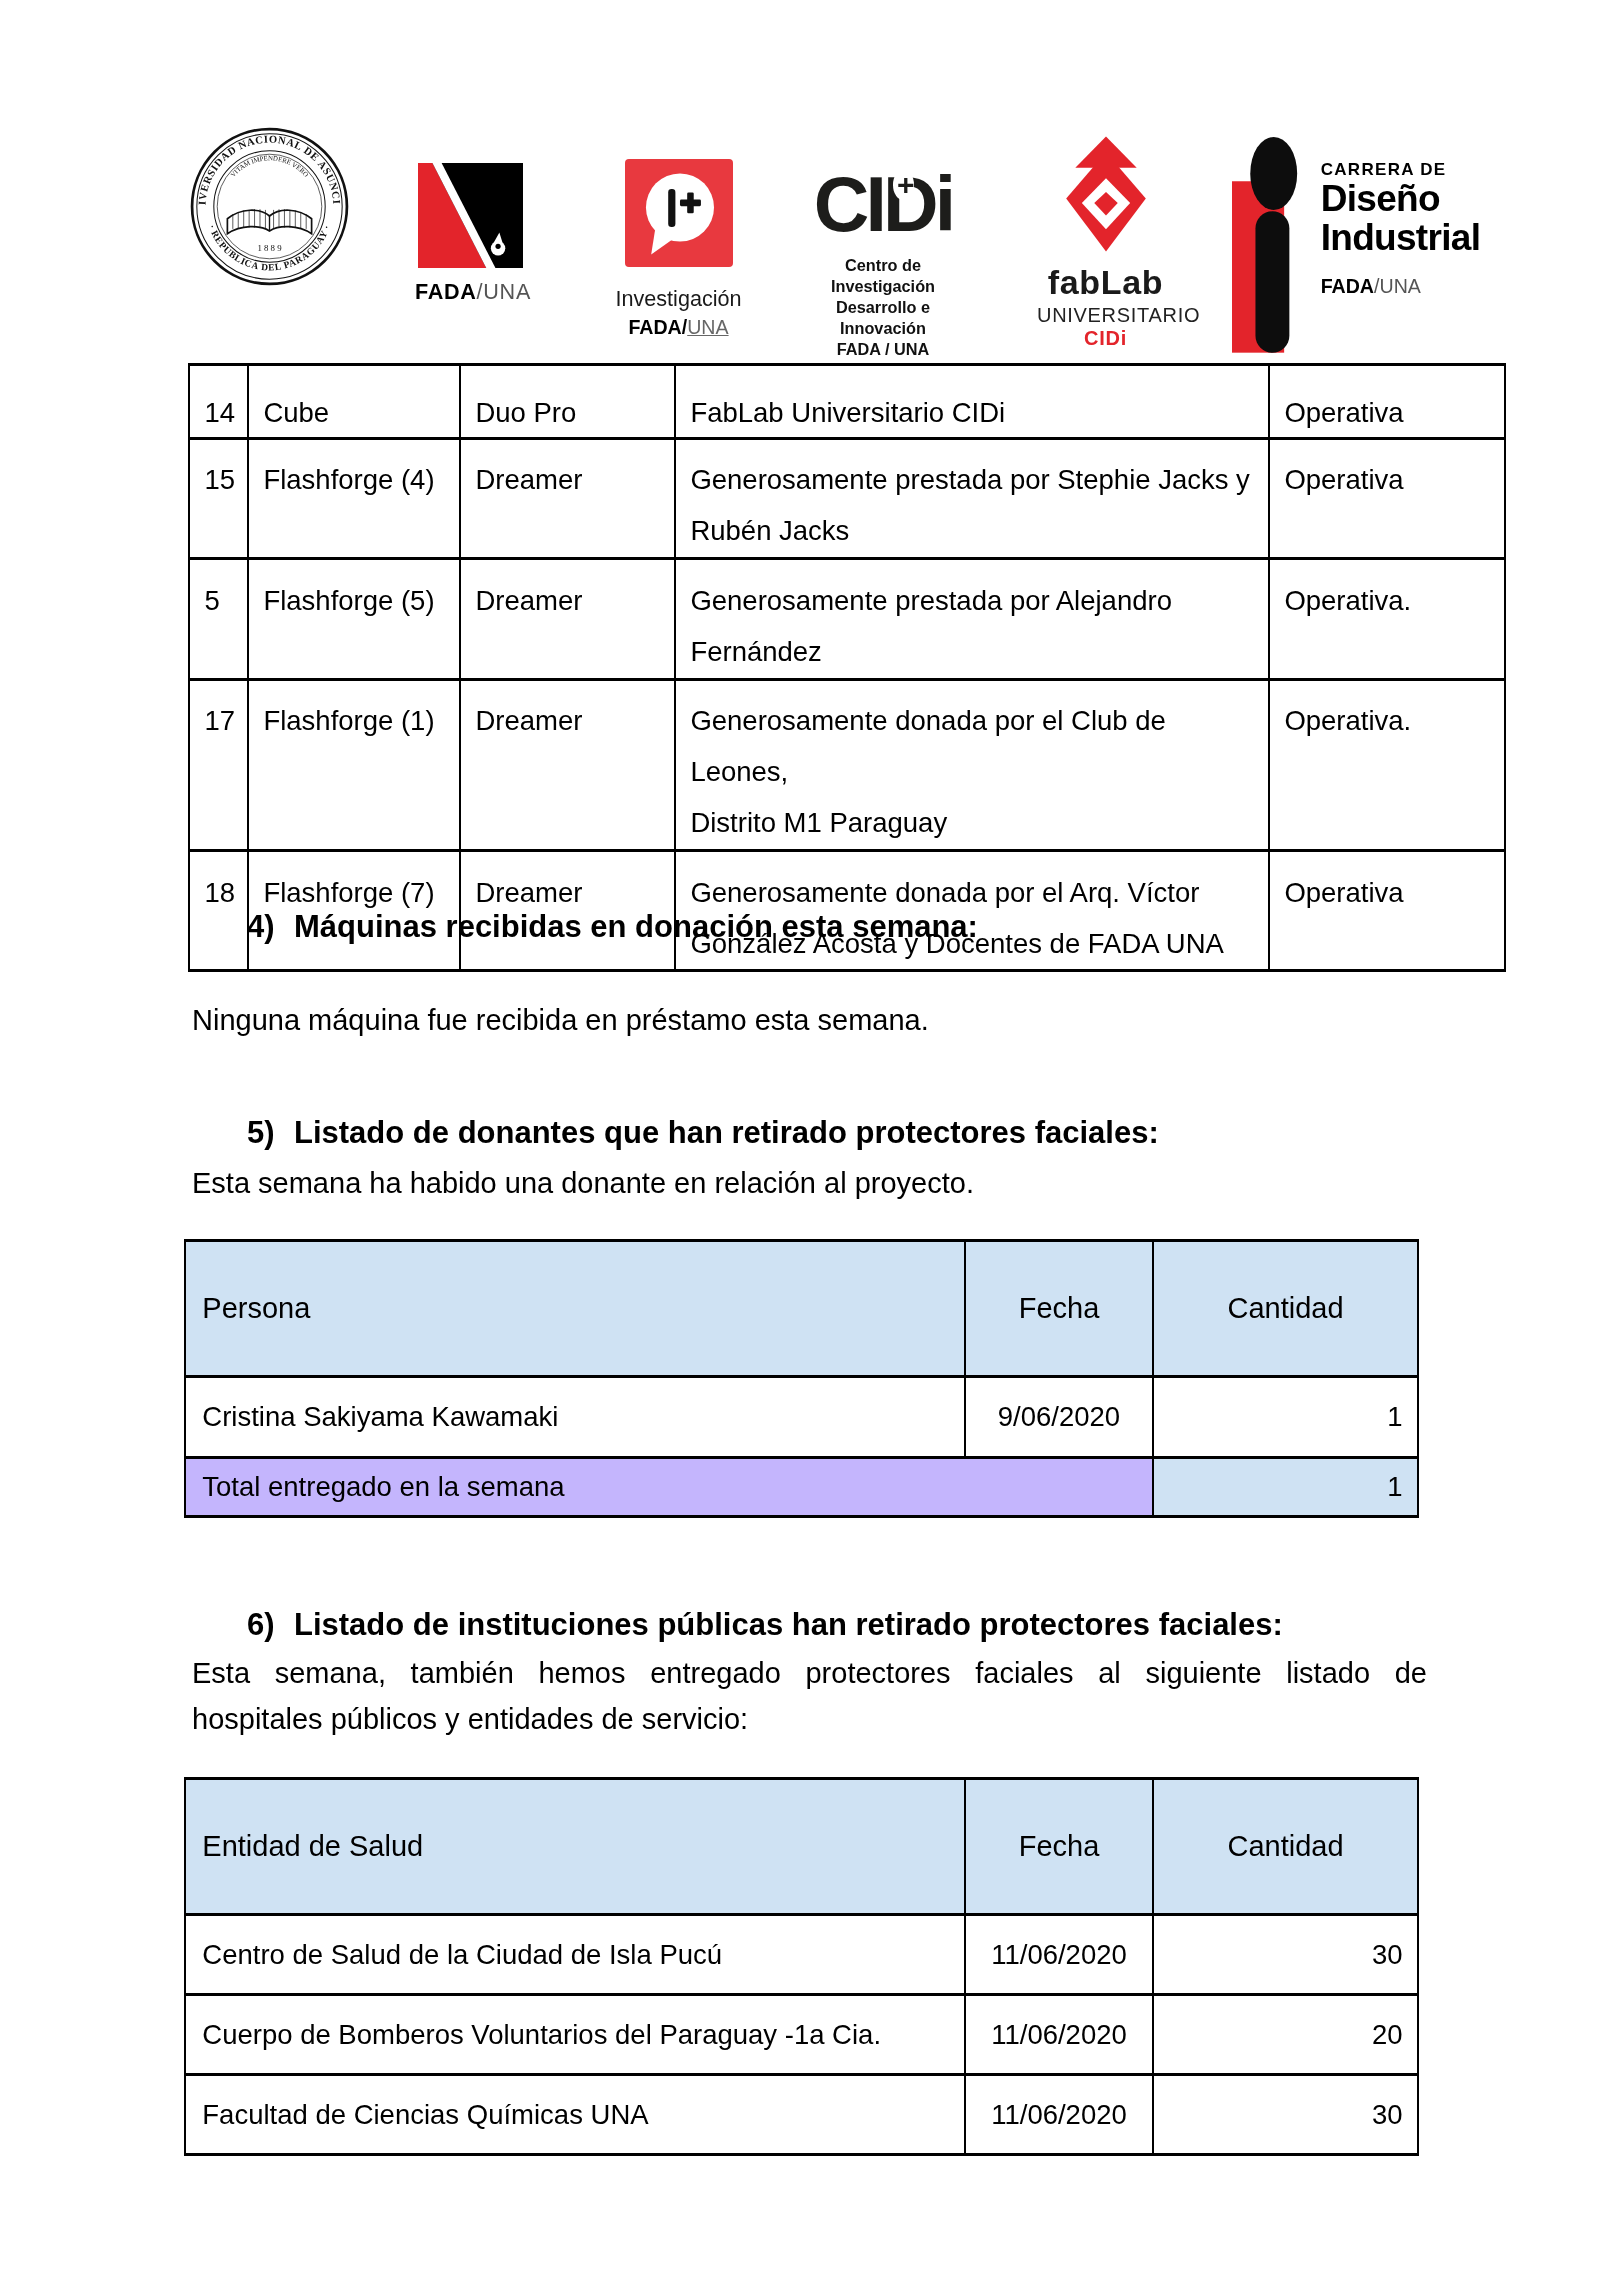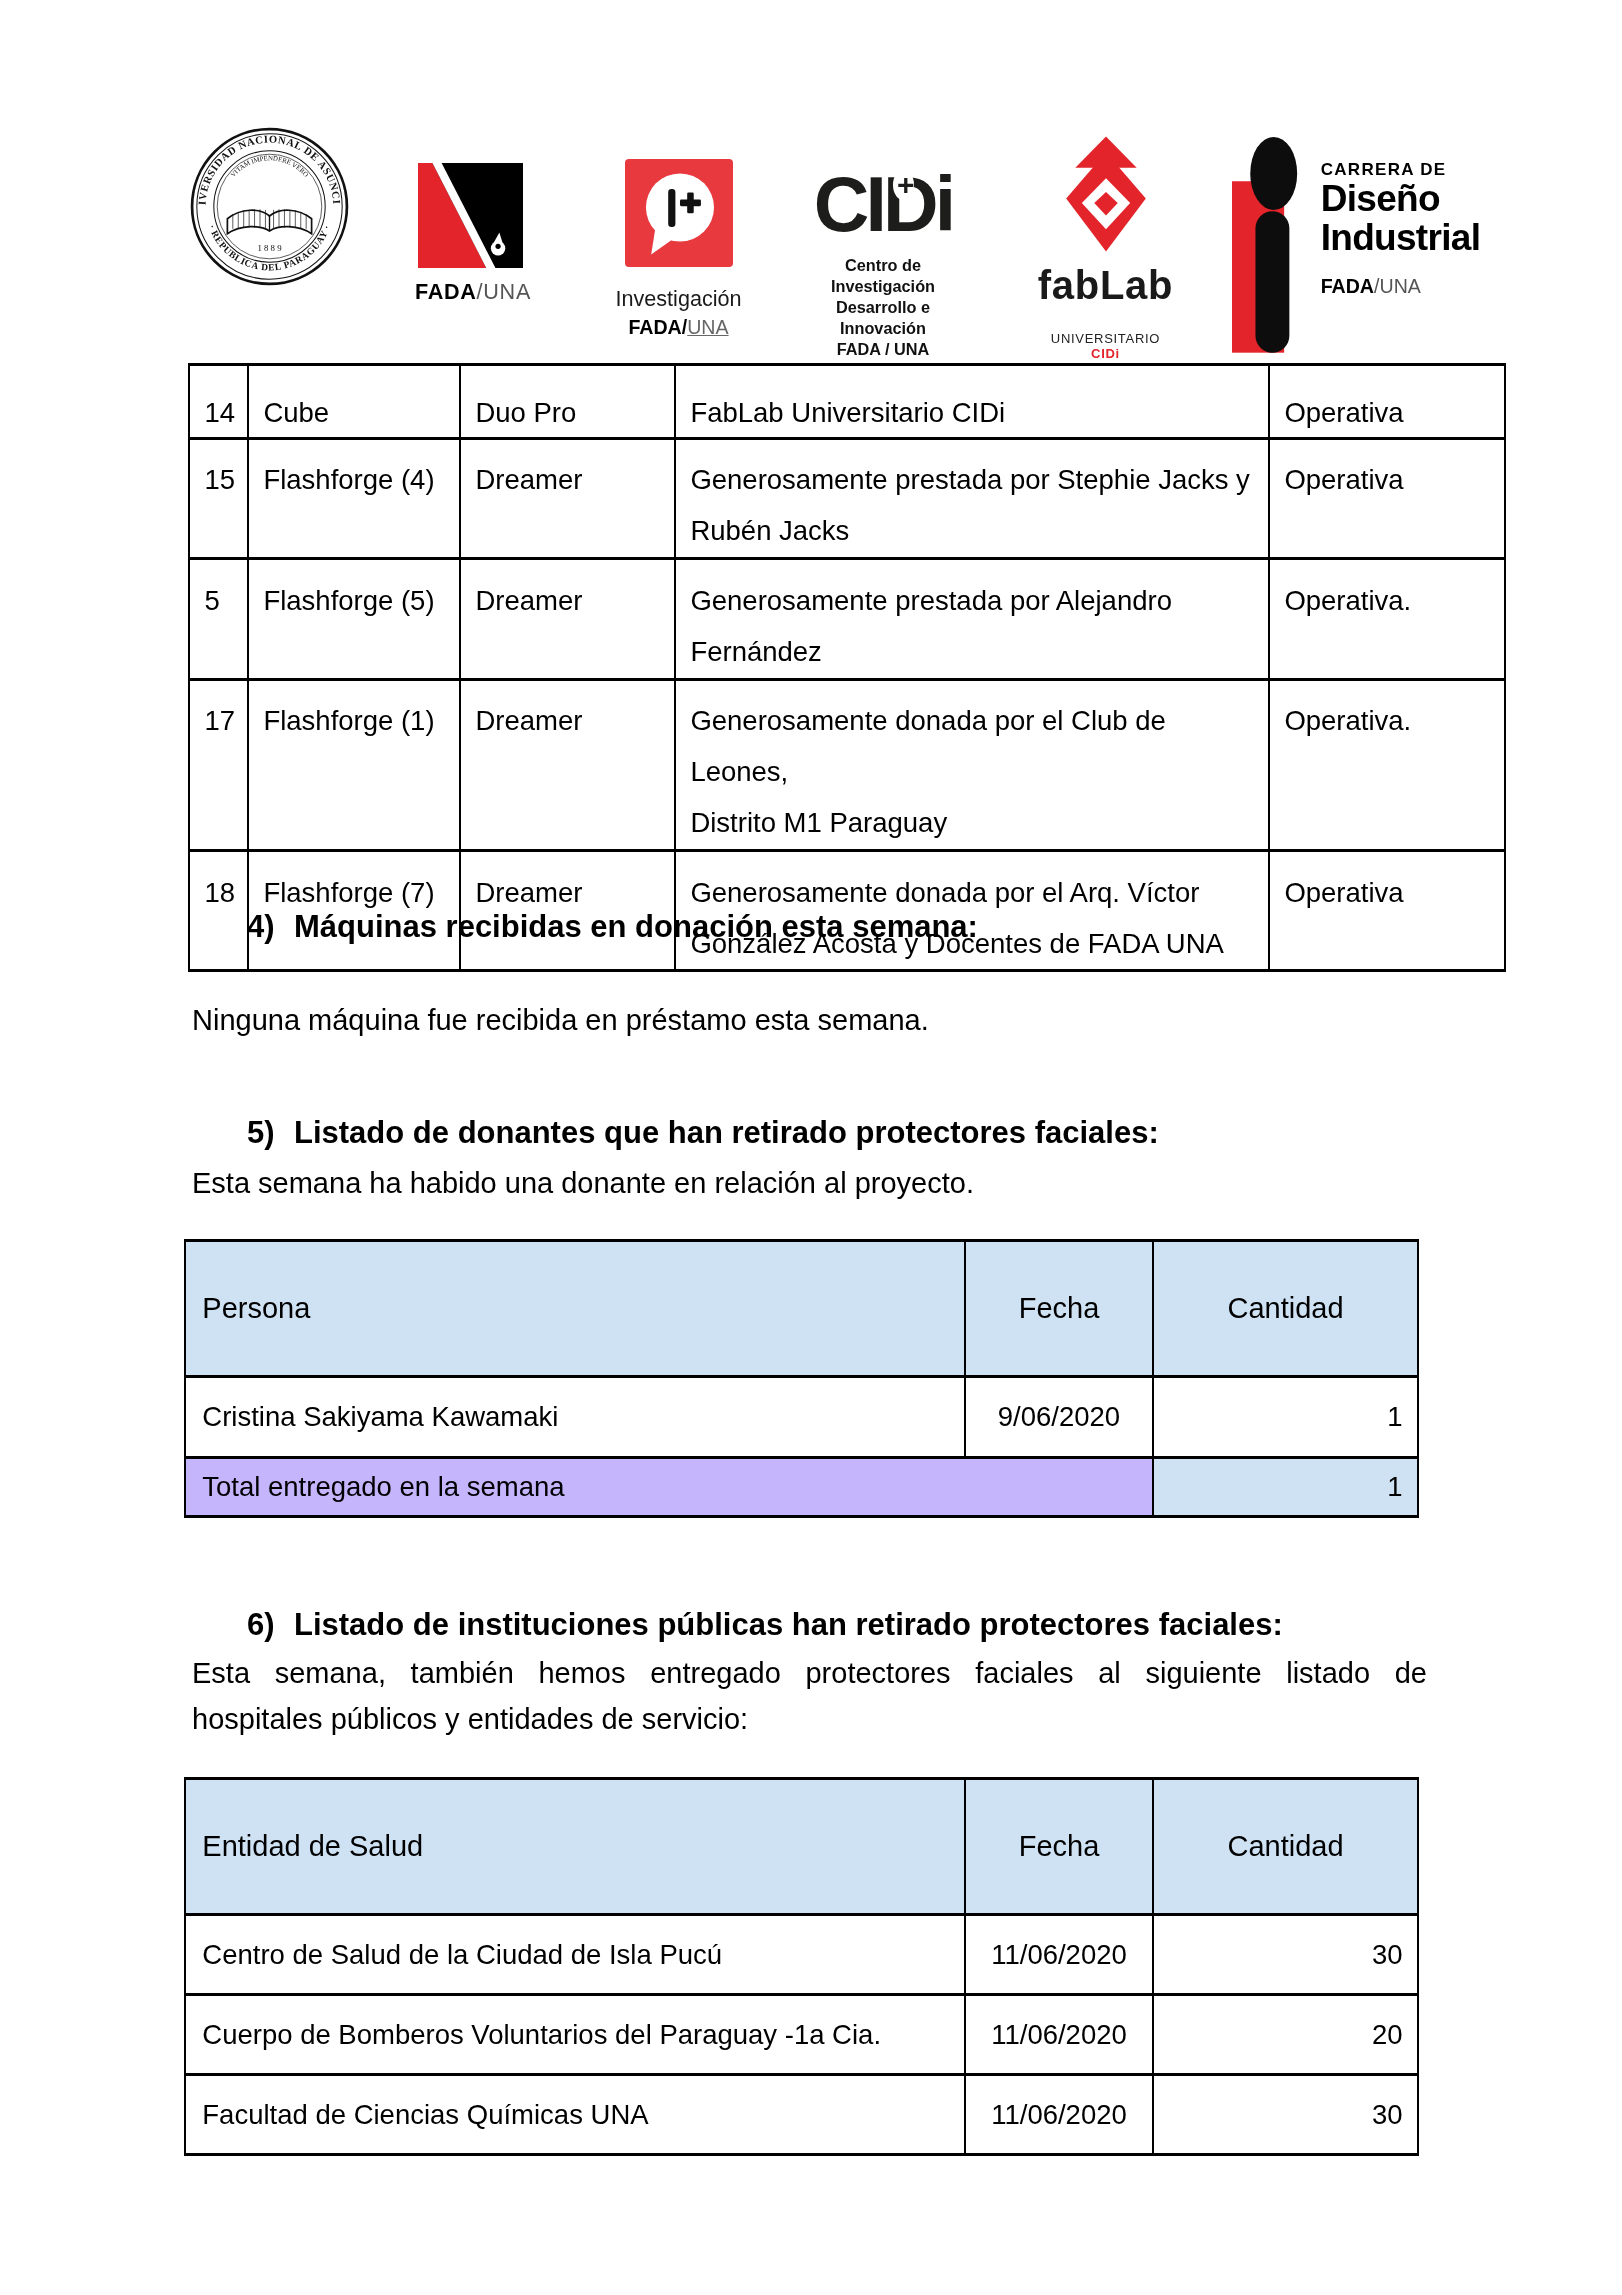--- a/index.html
+++ b/index.html
@@ -19,22 +19,22 @@
   .inv-l2{margin-top:3.9px;font-size:19.6px;}
   .inv-l2 b{font-weight:800;}
   .inv-l2 .lt{color:#666;font-weight:300;text-decoration:underline;}
   .logo-cidi{left:607px;top:41px;width:176px;}
   .cidi-glyph{position:relative;font-size:77px;font-weight:800;letter-spacing:-3.9px;
               color:#1d1d1b;line-height:1;}
   .cidi-plus{position:absolute;left:98px;top:3.9px;font-size:30px;font-weight:800;
              background:#fff;border-radius:50%;padding:0 3.9px;color:#1d1d1b;}
   .cidi-lines{margin-top:11.8px;font-size:16.3px;font-weight:700;line-height:1.3;color:#111;}
   .logo-fablab{left:849px;top:5.2px;width:137px;}
-  .fablab-word{margin-top:6.5px;font-size:40px;font-weight:600;color:#1a1a1a;letter-spacing:0.7px;}
-  .fablab-sub{margin-top:23px;font-size:13px;color:#222;letter-spacing:0.7px;}
+  .fablab-word{margin-top:6.5px;font-size:34px;font-weight:600;color:#1a1a1a;letter-spacing:0.7px;}
+  .fablab-sub{margin-top:2px;font-size:20px;color:#222;letter-spacing:0.7px;}
   .fablab-sub b{color:#e3242b;font-weight:800;}
   .logo-carrera{left:1044px;top:9.2px;width:281px;display:flex;gap:15.7px;text-align:left;}
   .carrera-text{padding-top:26px;}
   .carrera-kicker{font-size:17px;font-weight:800;letter-spacing:1.3px;}
   .carrera-line{font-size:37px;font-weight:800;line-height:1.05;letter-spacing:-0.7px;}
   .carrera-sub{margin-top:17px;font-size:19.6px;}
   .carrera-sub b{font-weight:800;}
   .carrera-sub .lt{color:#555;font-weight:300;}
 
   

